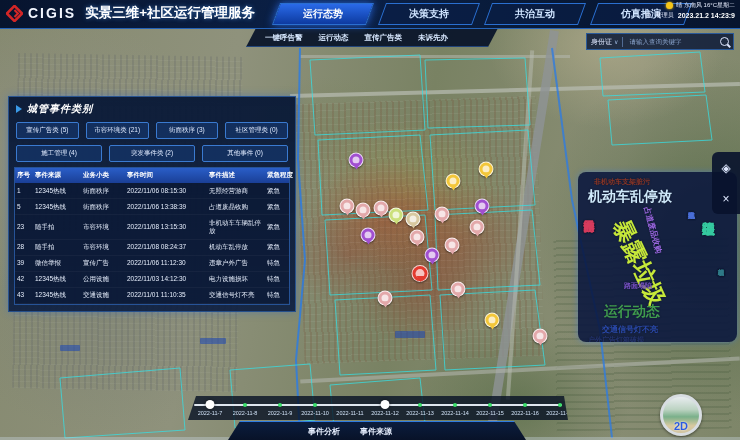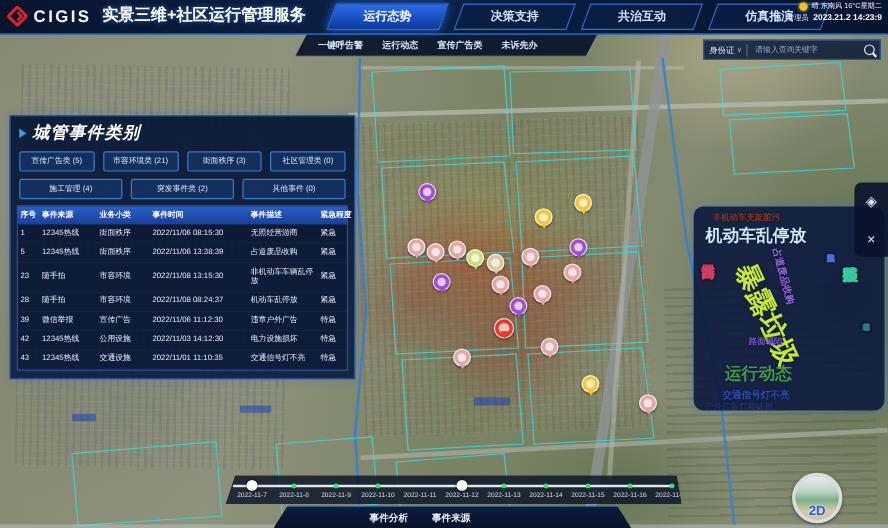--- a/index.html
+++ b/index.html
@@ -88,21 +88,21 @@
   .search input::placeholder{color:#8aa4cc;}
   .mag{position:relative;width:7px;height:7px;border:1.5px solid #dfe8ff;border-radius:50%;flex:none;}
   .mag::after{content:"";position:absolute;width:4px;height:1.5px;background:#dfe8ff;transform:rotate(45deg);right:-3px;bottom:-1px;}
 
   
   .left-panel{position:absolute;left:8px;top:96px;width:288px;z-index:14;
     background:linear-gradient(180deg,rgba(8,24,54,.95),rgba(10,28,64,.9));
     border:1px solid rgba(60,130,220,.5);box-shadow:0 0 8px rgba(30,100,220,.35);box-sizing:border-box;padding-bottom:4px;}
   .sec-head{display:flex;align-items:center;gap:5px;padding:5px 7px 3px;}
   .play{width:0;height:0;border-left:6px solid #3a9ae8;border-top:4px solid transparent;border-bottom:4px solid transparent;}
-  .sec-title{font-size:14px;font-weight:bold;font-style:italic;color:#ffffff;letter-spacing:1px;}
+  .sec-title{font-size:10px;font-weight:bold;font-style:italic;color:#ffffff;letter-spacing:1px;}
   .cat-row{display:flex;gap:7px;padding:3px 7px;}
   .cat-btn{flex:1;font-size:6.5px;color:#dfeaff;background:rgba(20,50,100,.85);border:1px solid #3a7ad0;
     border-radius:2px;padding:3px 2px;cursor:pointer;font-family:inherit;white-space:nowrap;}
   .sec-head .actions{margin-left:auto;display:flex;gap:6px;}
   .act-btn{font-size:6.5px;color:#ffffff;background:linear-gradient(180deg,#2a62d8,#143a96);
     border:1px solid #4a8af0;border-radius:2px;padding:2px 8px;cursor:pointer;font-family:inherit;white-space:nowrap;}
   .tbl{margin:2px 5px 2px;border:1px solid rgba(60,130,230,.55);background:rgba(8,22,50,.6);}
   .thead,.trow{display:grid;grid-template-columns:18px 48px 44px 82px 58px 26px;align-items:center;}
   .thead{background:linear-gradient(180deg,#2a5ec8,#1a3f96);padding:3px 2px;}
   .th{font-size:6.5px;font-weight:bold;color:#ffffff;white-space:nowrap;}

